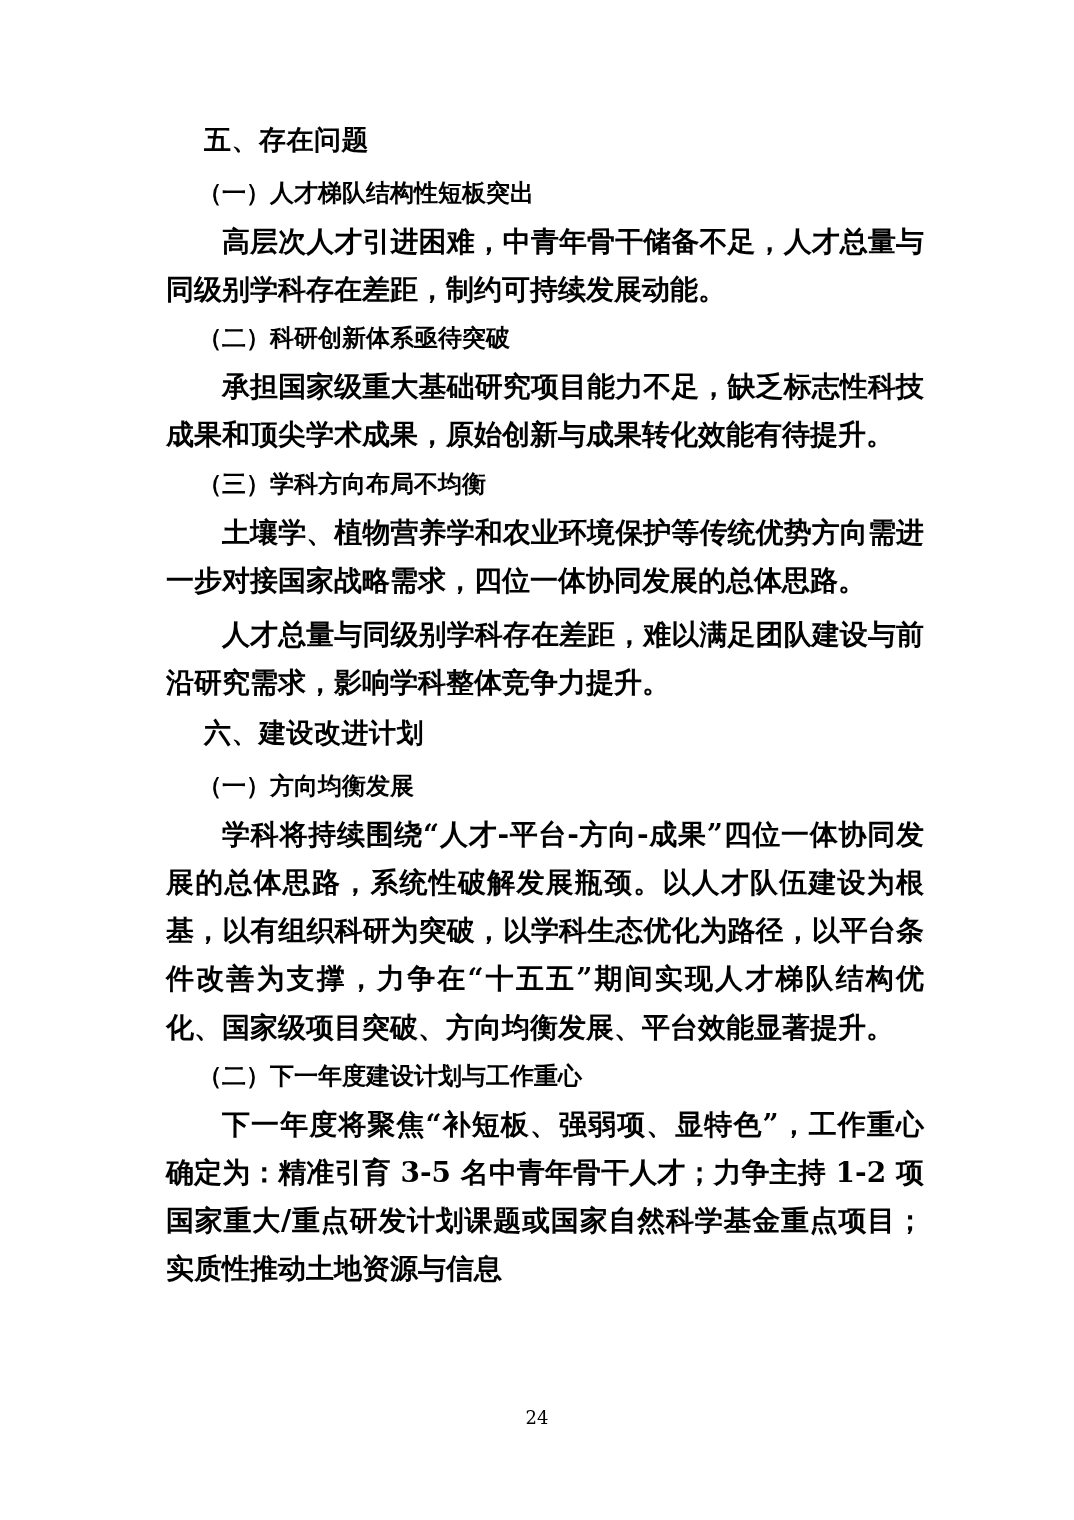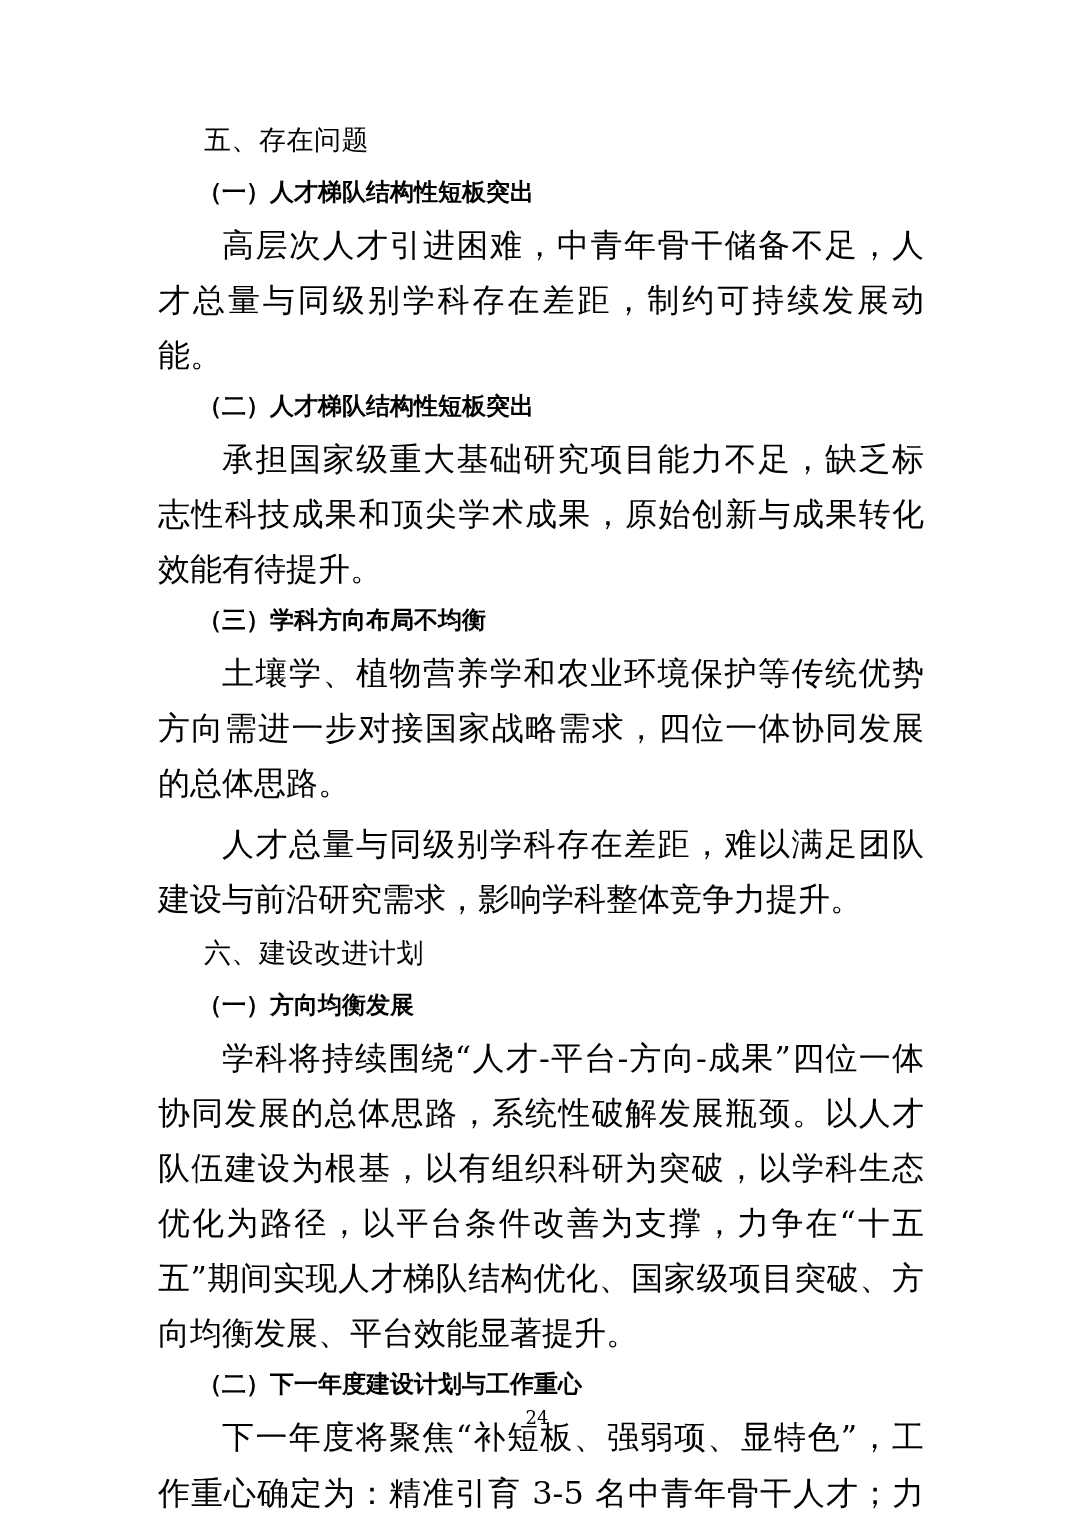--- a/index.html
+++ b/index.html
@@ -19,44 +19,45 @@
     box-sizing: border-box;
     padding: 120px 150px 60px 150px;
     overflow: hidden;
   }
   .content {
     width: 774px;
   }
   h2.section {
     font-family: "DejaVu Sans", sans-serif;
     font-size: 27px;
-    font-weight: normal;
+    font-weight: bold;
     margin: 0 0 14px 0;
     padding: 0;
     text-indent: 2em;
     line-height: 1.5;
     letter-spacing: 0.5px;
   }
   h3.subsection {
-    font-family: Liberation Mono, monospace;
+    font-family: Liberation Serif, serif;
     font-size: 24px;
     font-weight: bold;
     margin: 0 0 6px 0;
     padding: 0;
     text-indent: 2em;
     line-height: 1.55;
   }
   p.body-text {
-    font-size: 32px;
-    margin: 0 0 6px 8px;
+    font-size: 28px;
+    margin: 0 0 6px 16px;
     padding: 0;
     text-indent: 2em;
     line-height: 1.72;
     text-align: justify;
     text-justify: inter-ideograph;
+    font-weight: bold;
   }
   .page-number {
     position: absolute;
     left: 0;
     right: 0;
     bottom: 92px;
     text-align: center;
     font-size: 18px;
     font-family: "DejaVu Serif", serif;
   }
@@ -65,21 +66,21 @@
 <body>
 
 <div class="page">
   <div class="content">
 
     <h2 class="section">五、存在问题</h2>
 
     <h3 class="subsection">（一）人才梯队结构性短板突出</h3>
     <p class="body-text">高层次人才引进困难，中青年骨干储备不足，人才总量与同级别学科存在差距，制约可持续发展动能。</p>
 
-    <h3 class="subsection">（二）人才梯队结构性短板突出</h3>
+    <h3 class="subsection">（二）科研创新体系亟待突破</h3>
     <p class="body-text">承担国家级重大基础研究项目能力不足，缺乏标志性科技成果和顶尖学术成果，原始创新与成果转化效能有待提升。</p>
 
     <h3 class="subsection">（三）学科方向布局不均衡</h3>
     <p class="body-text">土壤学、植物营养学和农业环境保护等传统优势方向需进一步对接国家战略需求，四位一体协同发展的总体思路。</p>
 
     <p class="body-text">人才总量与同级别学科存在差距，难以满足团队建设与前沿研究需求，影响学科整体竞争力提升。</p>
 
     <h2 class="section">六、建设改进计划</h2>
 
     <h3 class="subsection">（一）方向均衡发展</h3>

